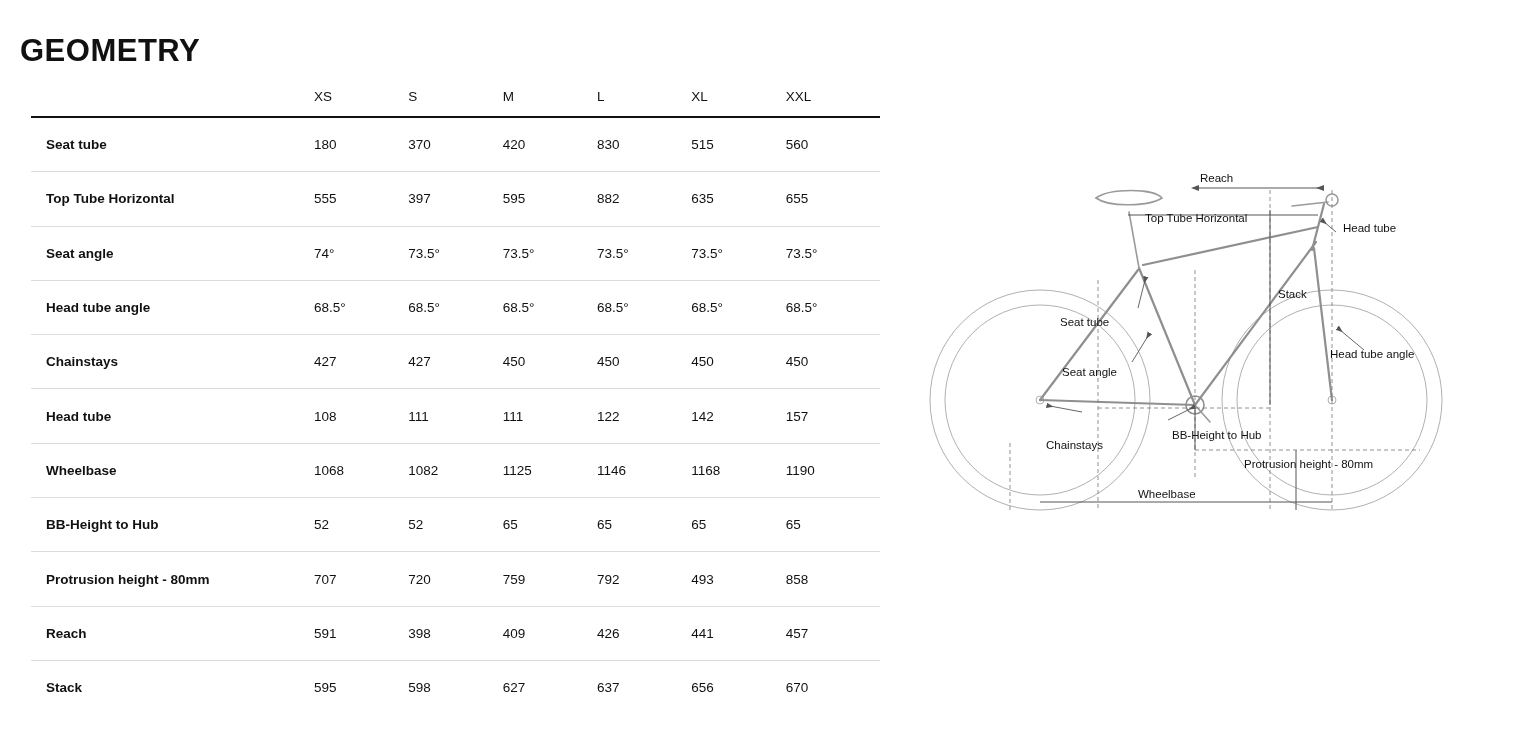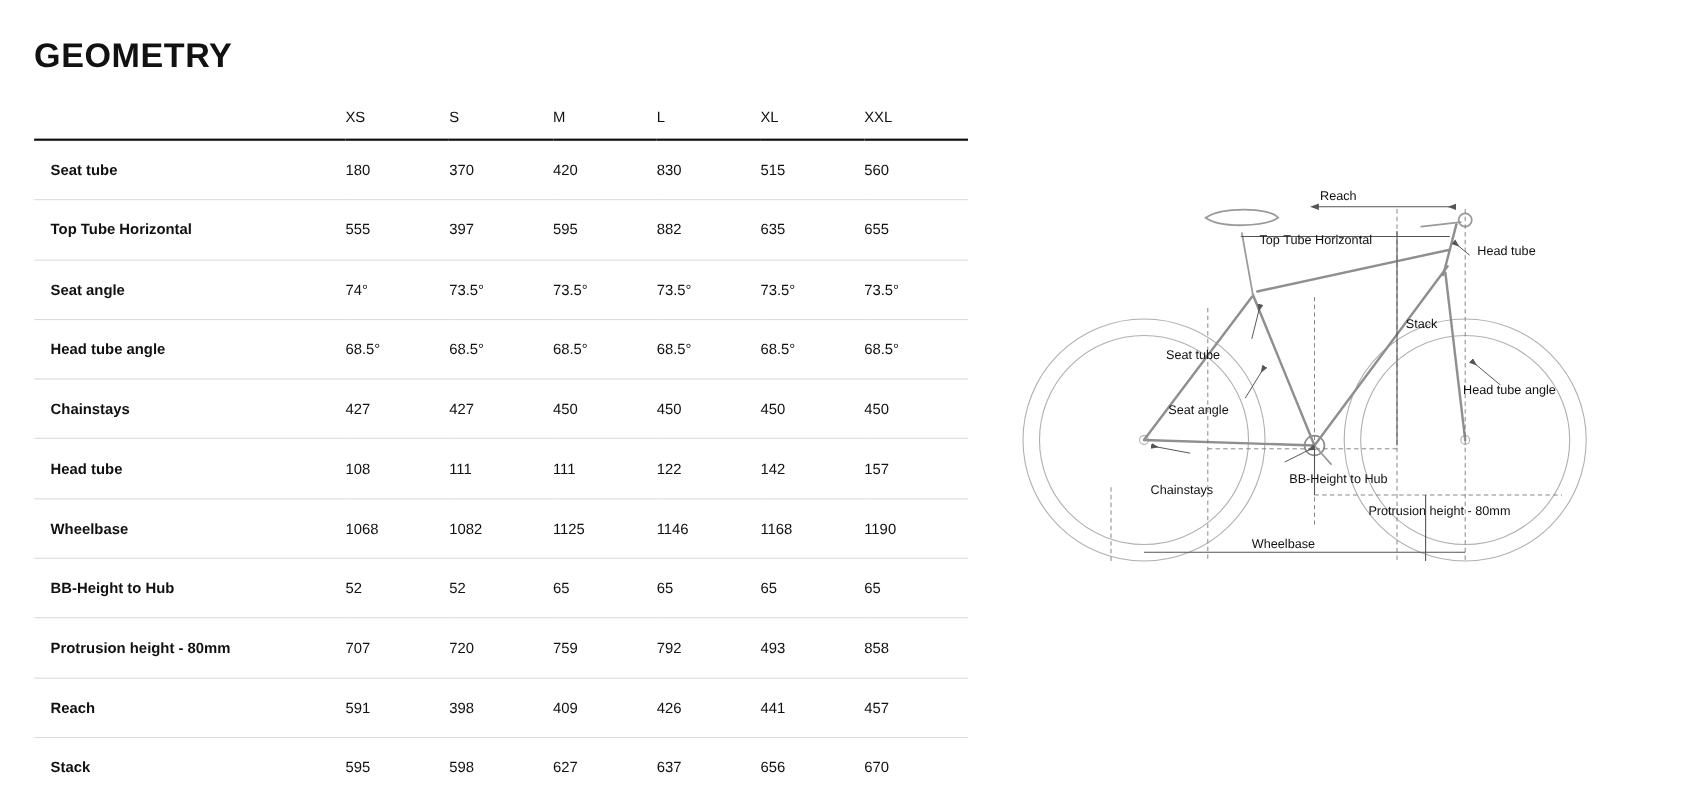--- a/index.html
+++ b/index.html
@@ -16,32 +16,32 @@
     position: relative;
   }
   .page {
     position: relative;
     width: 1539px;
     height: 734px;
   }
   
   .title {
     position: absolute;
-    left: 31px;
+    left: 20px;
     top: 33px;
     font-size: 31px;
     font-weight: bold;
     letter-spacing: 0.5px;
     color: #111111;
   }
   
   .geo-table {
     position: absolute;
     left: 31px;
-    top: 86px;
+    top: 76px;
     width: 849px;
     border-collapse: collapse;
     font-size: 13.5px;
   }
   .geo-table th, .geo-table td {
     text-align: left;
     padding: 0;
     vertical-align: middle;
   }
   .geo-table thead th {

